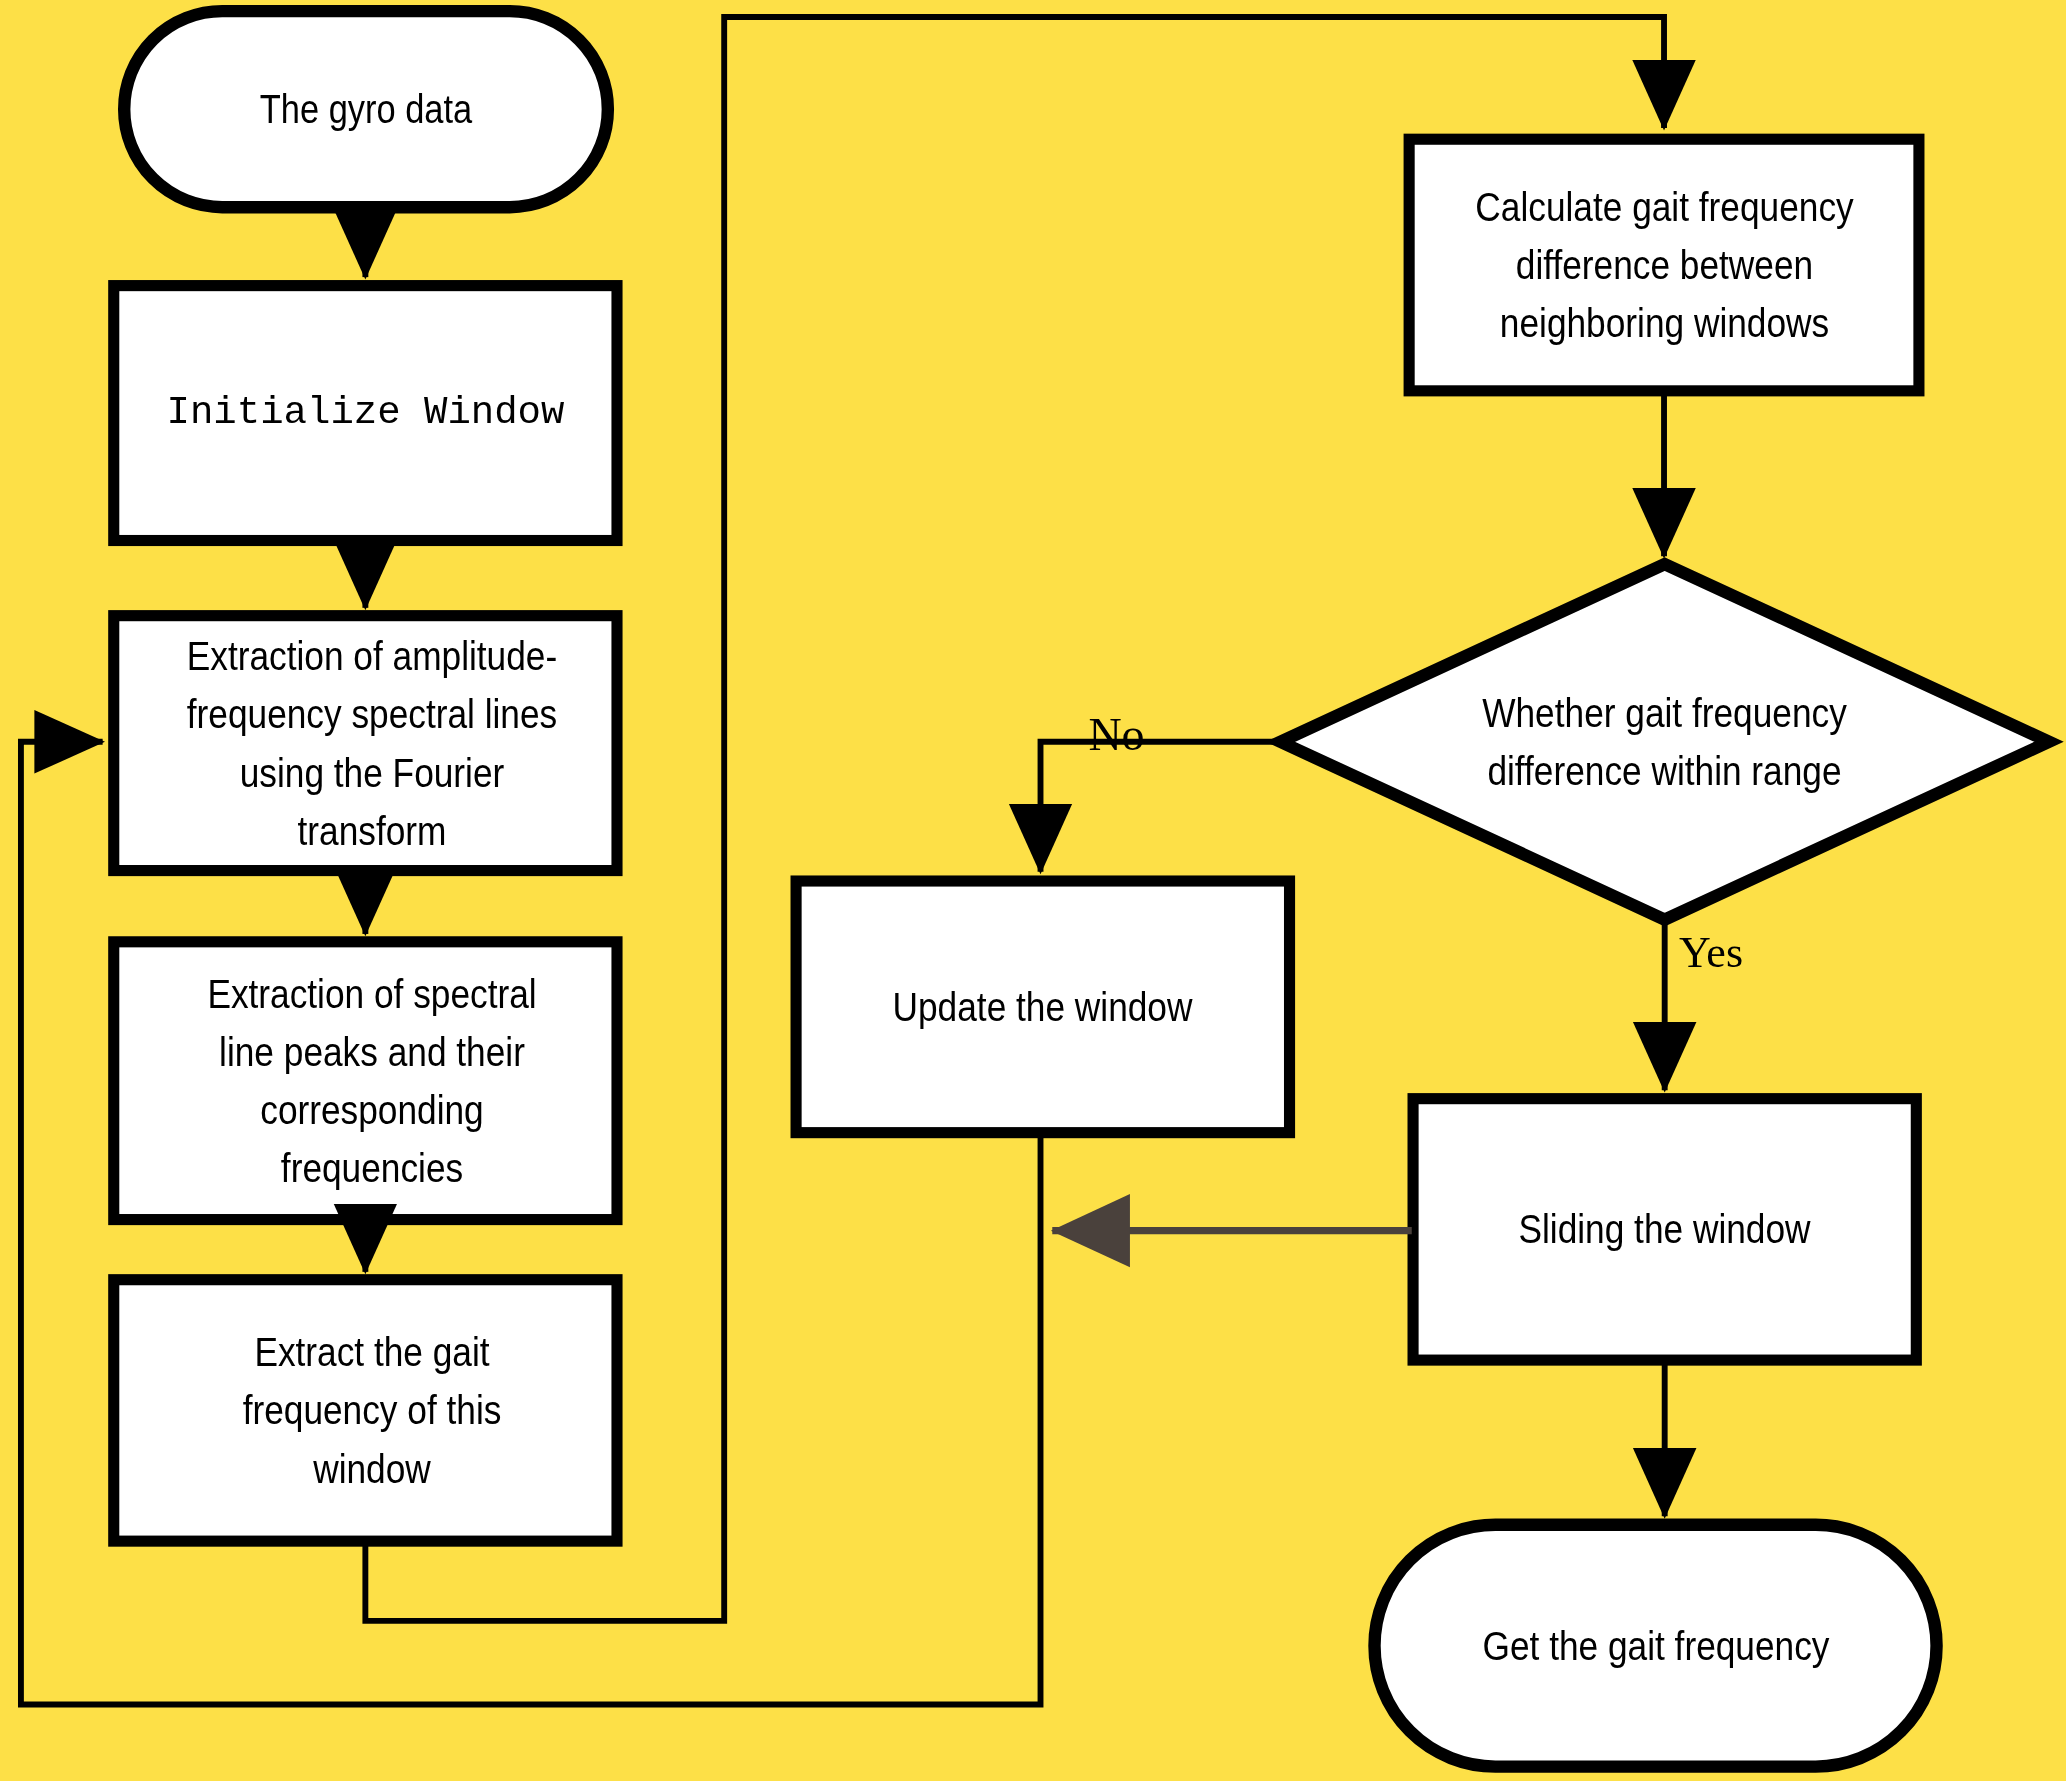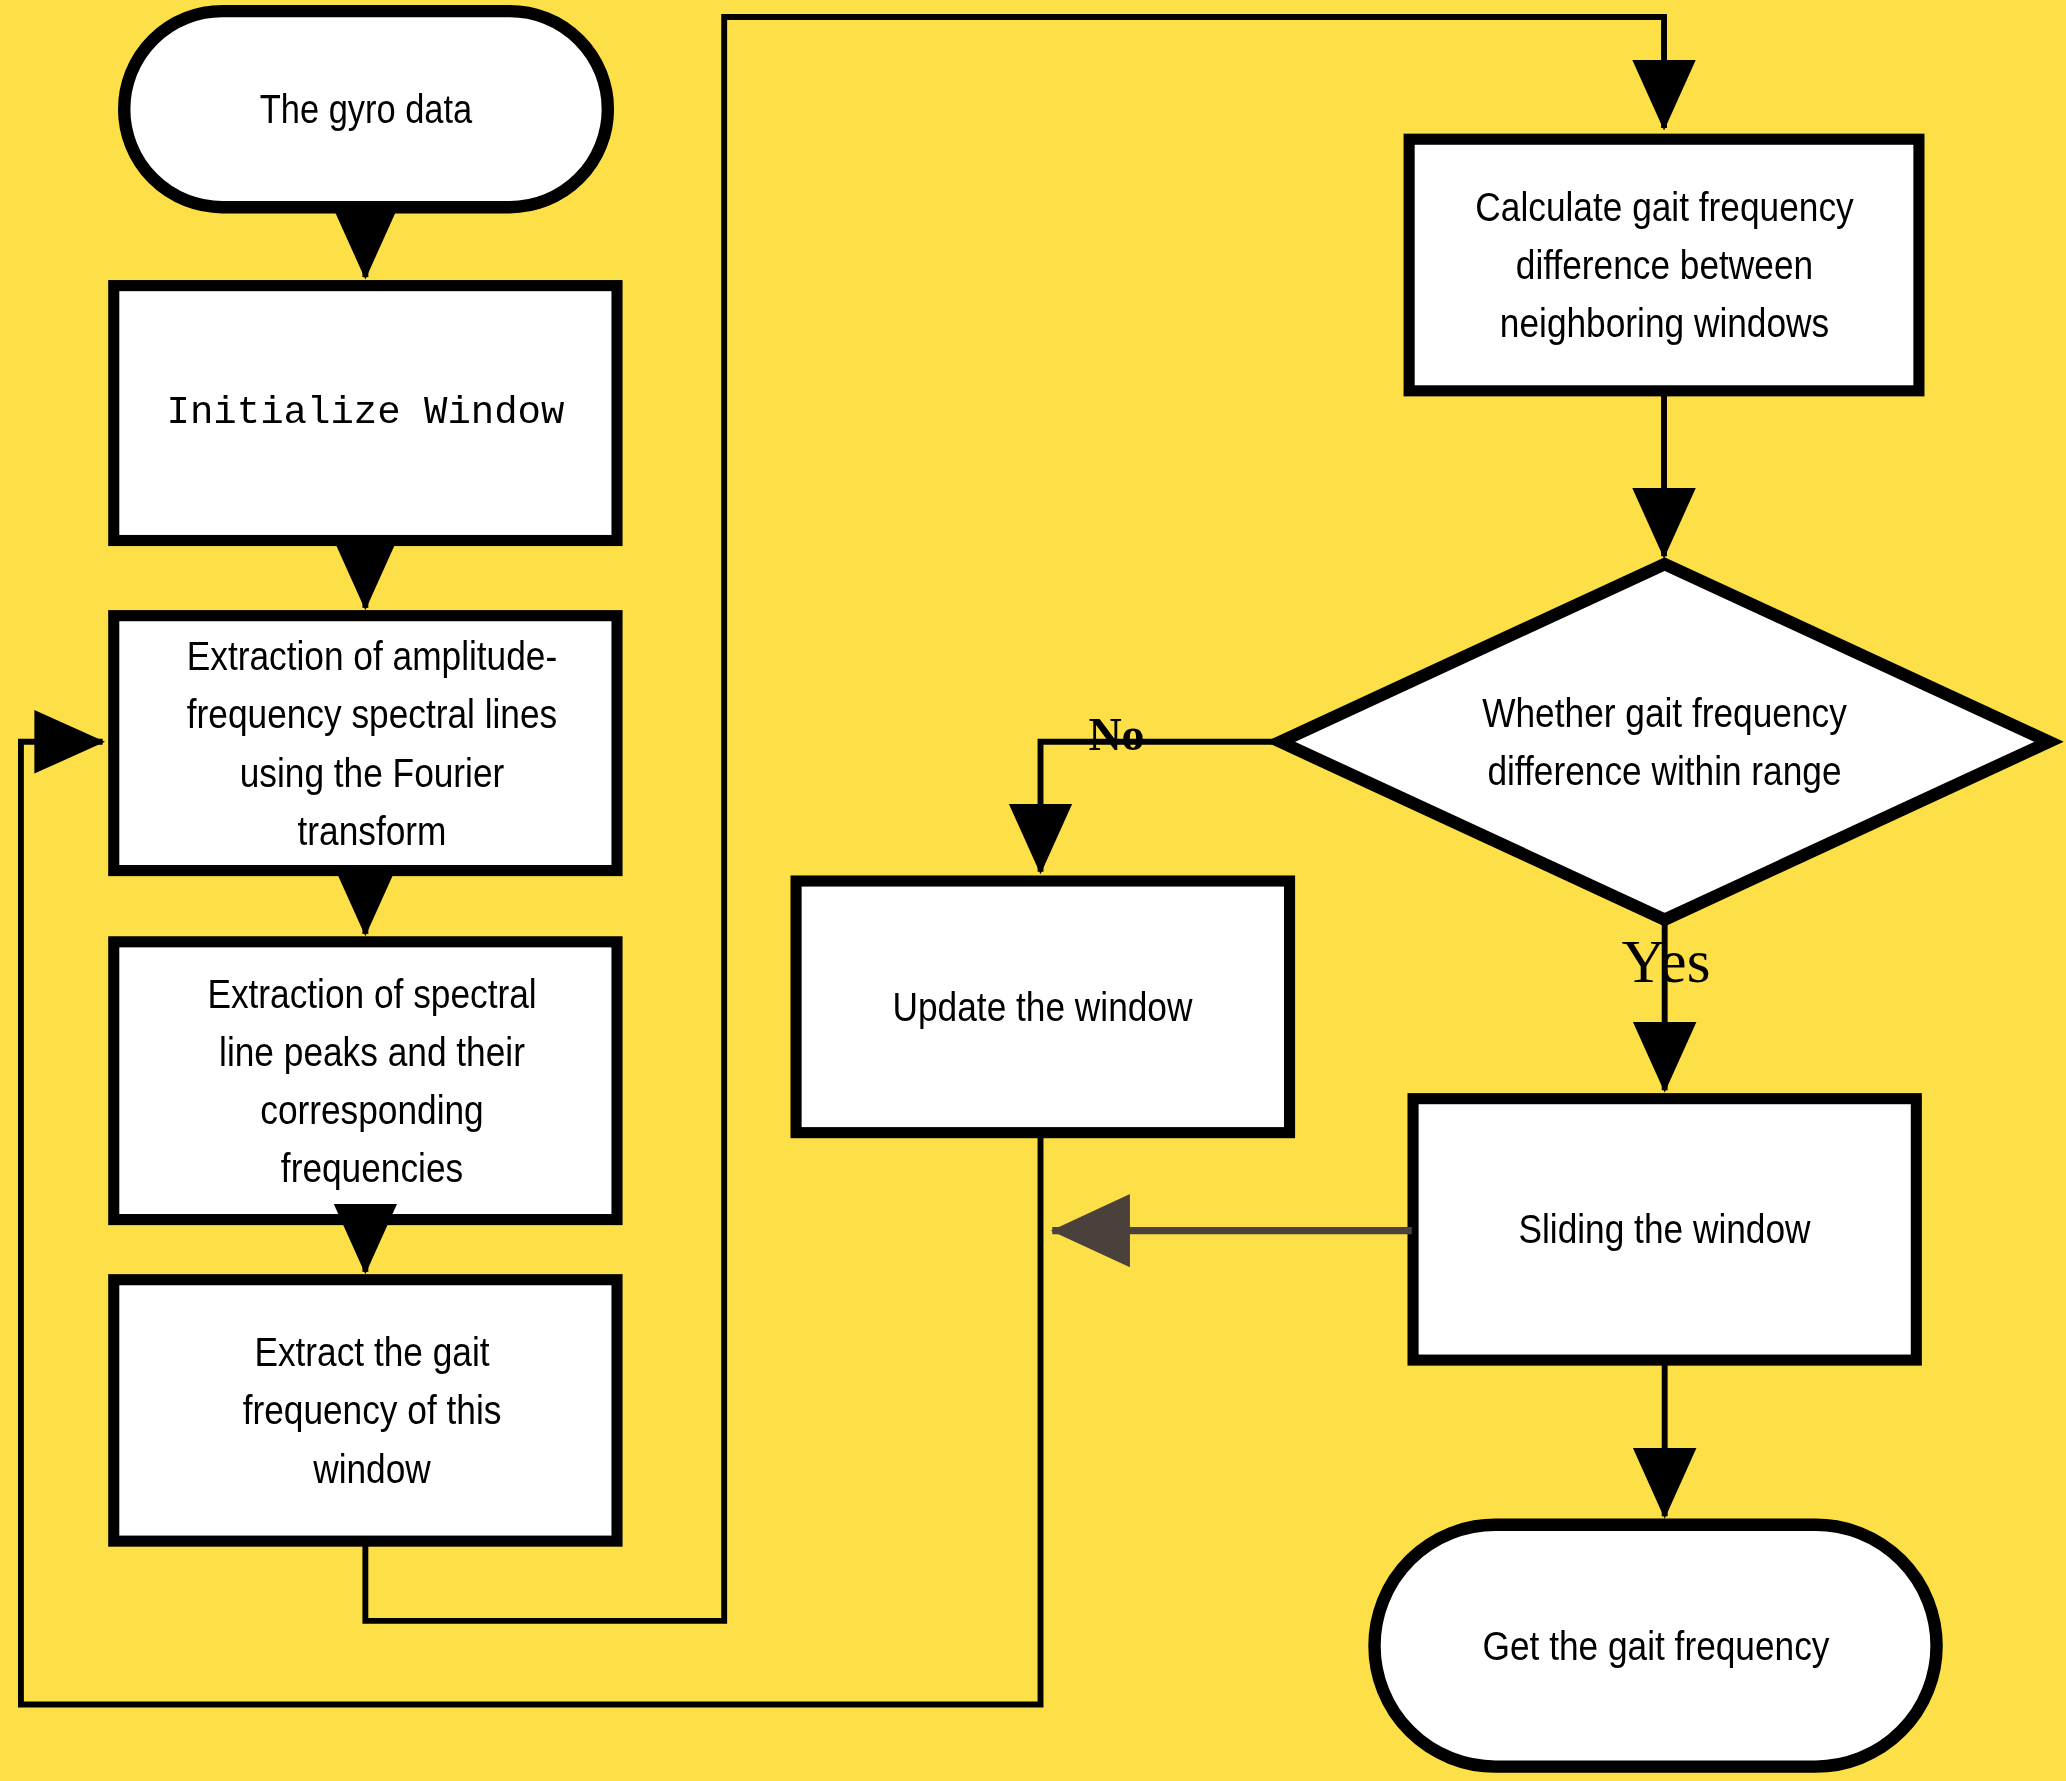--- a/index.html
+++ b/index.html
@@ -149,18 +149,18 @@
 
   <div class="node-label lbl-cond" style="left:1403px; top:657px; width:523px; height:170px; font-size:41px;">Whether gait frequency
 difference within range</div>
 
   <div class="node-label lbl-cond" style="left:796px; top:881px; width:493px; height:252px; font-size:41px;">Update the window</div>
 
   <div class="node-label lbl-cond" style="left:1413px; top:1099px; width:503px; height:261px; font-size:41px;">Sliding the window</div>
 
   <div class="node-label lbl-cond" style="left:1375px; top:1525px; width:562px; height:242px; font-size:41px;">Get the gait frequency</div>
 
-  <div class="edge-label" style="left:1064px; top:708px; width:105px; font-size:46px;font-weight:bold;">No</div>
+  <div class="edge-label" style="left:1064px; top:708px; width:105px; font-size:46px;">No</div>
 
-  <div class="edge-label" style="left:1609px; top:927px; width:114px; font-size:61px;">Yes</div>
+  <div class="edge-label" style="left:1654px; top:927px; width:114px; font-size:44px;">Yes</div>
 
 </div>
 
 
 </body></html>

